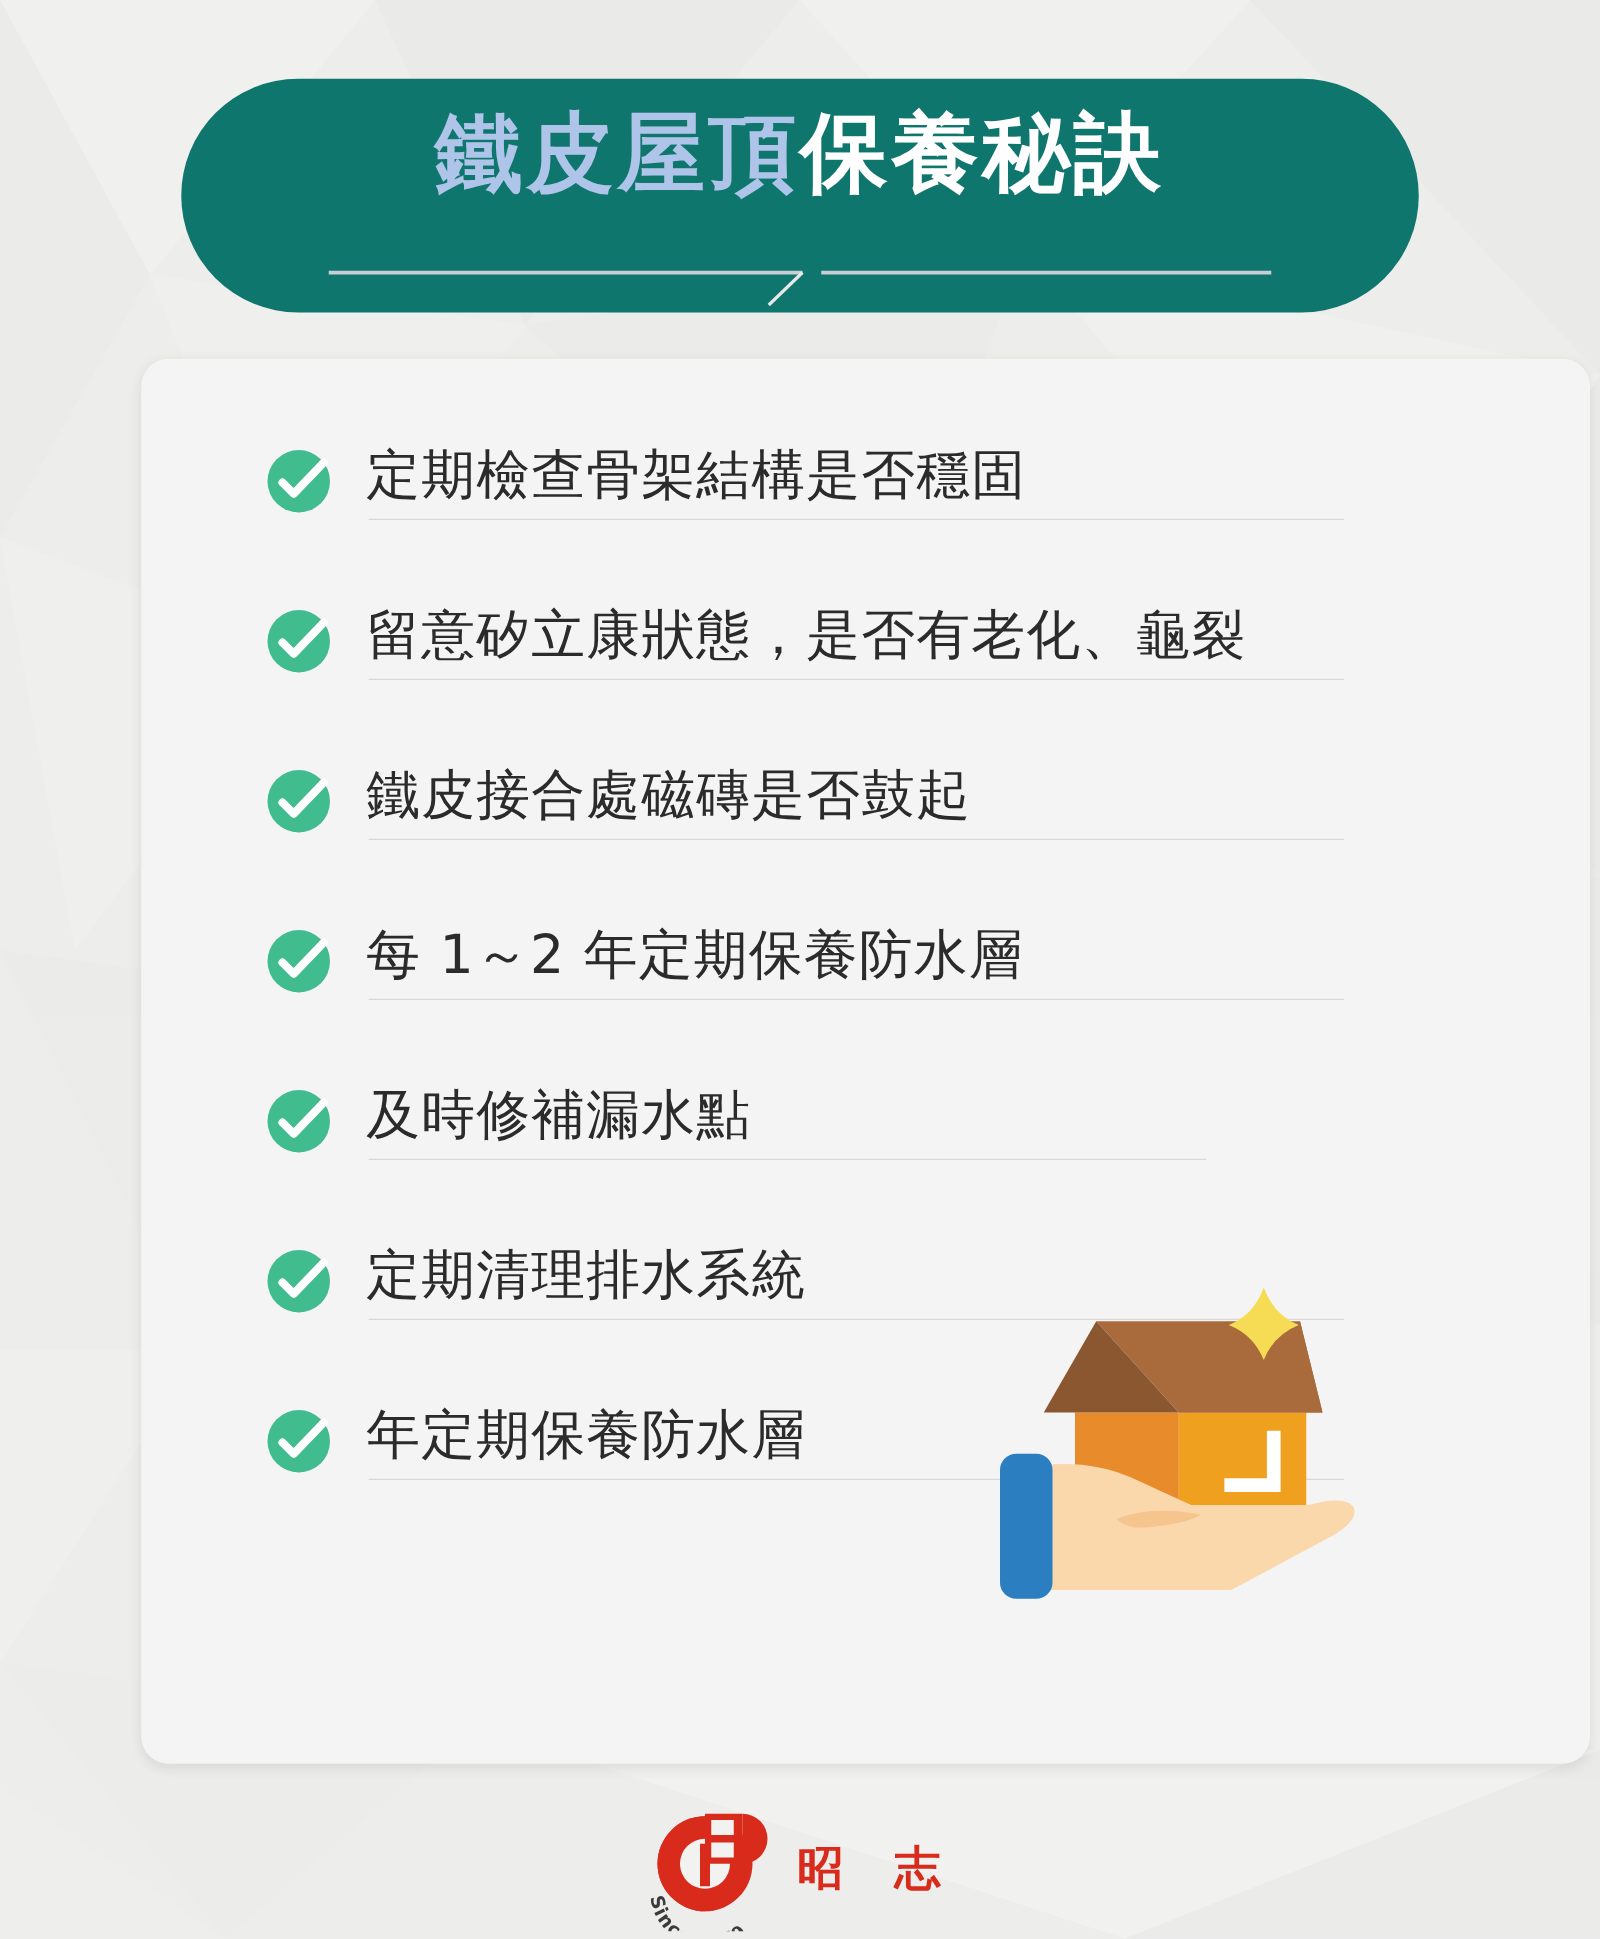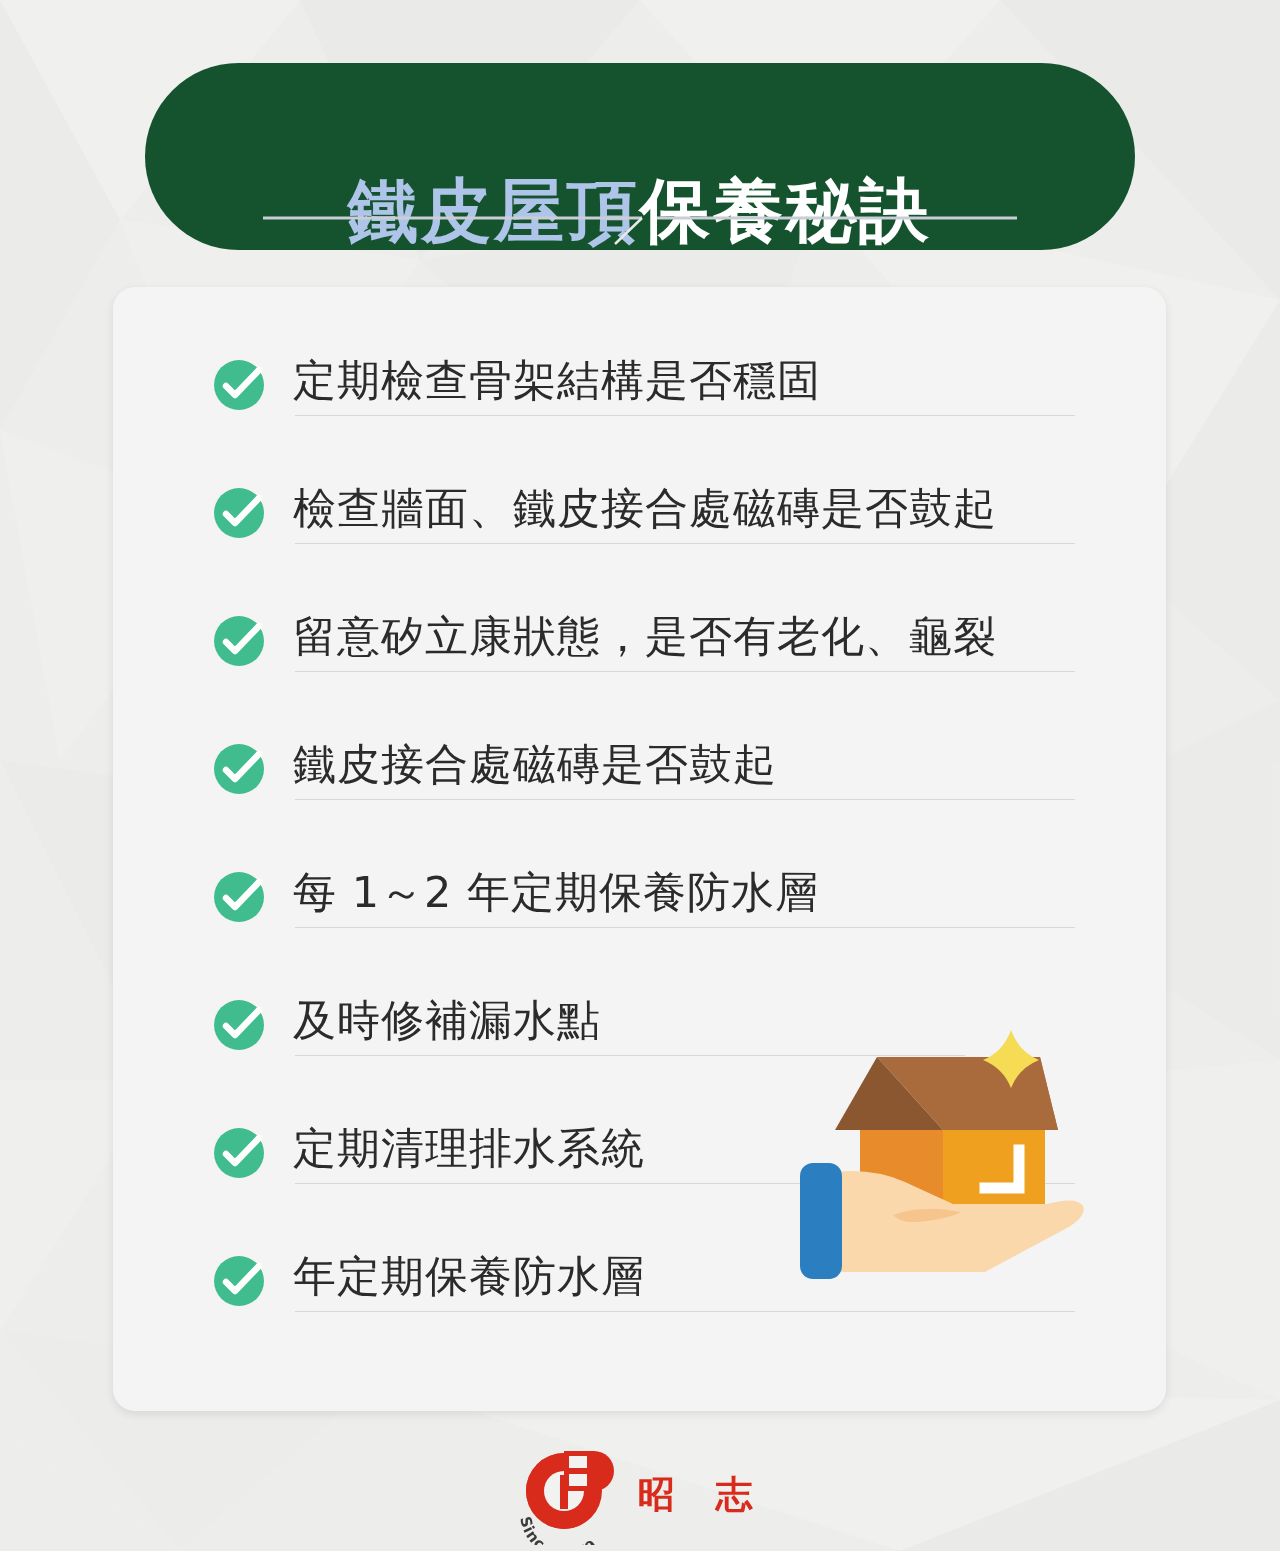--- a/index.html
+++ b/index.html
@@ -24,27 +24,27 @@
     z-index: 0;
   }
 
   
   #header-capsule {
     position: absolute;
     left: 145px;
     top: 63px;
     width: 990px;
     height: 187px;
-    background: #14532d;
+    background: #0f766e;
     border-radius: 94px;
     z-index: 2;
     display: flex;
     flex-direction: column;
     align-items: center;
-    justify-content: flex-end;
+    justify-content: flex-start;
   }
   #page-title {
     margin-top: 20px;
     font-size: 70px;
     font-weight: bold;
     letter-spacing: 3px;
     line-height: 1.12;
     white-space: nowrap;
     font-family: "DejaVu Sans", "Liberation Sans", sans-serif;
   }
@@ -57,21 +57,21 @@
     top: 133px;
     width: 990px;
     height: 50px;
   }
 
   
   #content-card {
     position: absolute;
     left: 113px;
     top: 287px;
-    width: 1053px;
+    width: 1159px;
     height: 1124px;
     background: #f4f4f4;
     border-radius: 22px;
     box-shadow: 0 3px 10px rgba(0,0,0,0.09);
     z-index: 2;
   }
 
   
   #checklist {
     position: absolute;
@@ -189,28 +189,20 @@
 
     <div class="check-item">
       <svg class="check-icon" viewBox="0 0 52 52">
         <circle cx="26" cy="26" r="25" fill="#41bc8f"></circle>
         <path d="M13 27 L22 36 L46 11" fill="none" stroke="#ffffff" stroke-width="6.5" stroke-linecap="round" stroke-linejoin="round"></path>
       </svg>
       <div class="item-label">定期檢查骨架結構是否穩固</div>
       <div class="item-rule" style="width:780px"></div>
     </div>
 
-    <div class="check-item">
-      <svg class="check-icon" viewBox="0 0 52 52">
-        <circle cx="26" cy="26" r="25" fill="#41bc8f"></circle>
-        <path d="M13 27 L22 36 L46 11" fill="none" stroke="#ffffff" stroke-width="6.5" stroke-linecap="round" stroke-linejoin="round"></path>
-      </svg>
-      <div class="item-label">檢查牆面、鐵皮接合處磁磚是否鼓起</div>
-      <div class="item-rule" style="width:780px"></div>
-    </div>
 
     <div class="check-item">
       <svg class="check-icon" viewBox="0 0 52 52">
         <circle cx="26" cy="26" r="25" fill="#41bc8f"></circle>
         <path d="M13 27 L22 36 L46 11" fill="none" stroke="#ffffff" stroke-width="6.5" stroke-linecap="round" stroke-linejoin="round"></path>
       </svg>
       <div class="item-label">留意矽立康狀態，是否有老化、龜裂</div>
       <div class="item-rule" style="width:780px"></div>
     </div>
 

